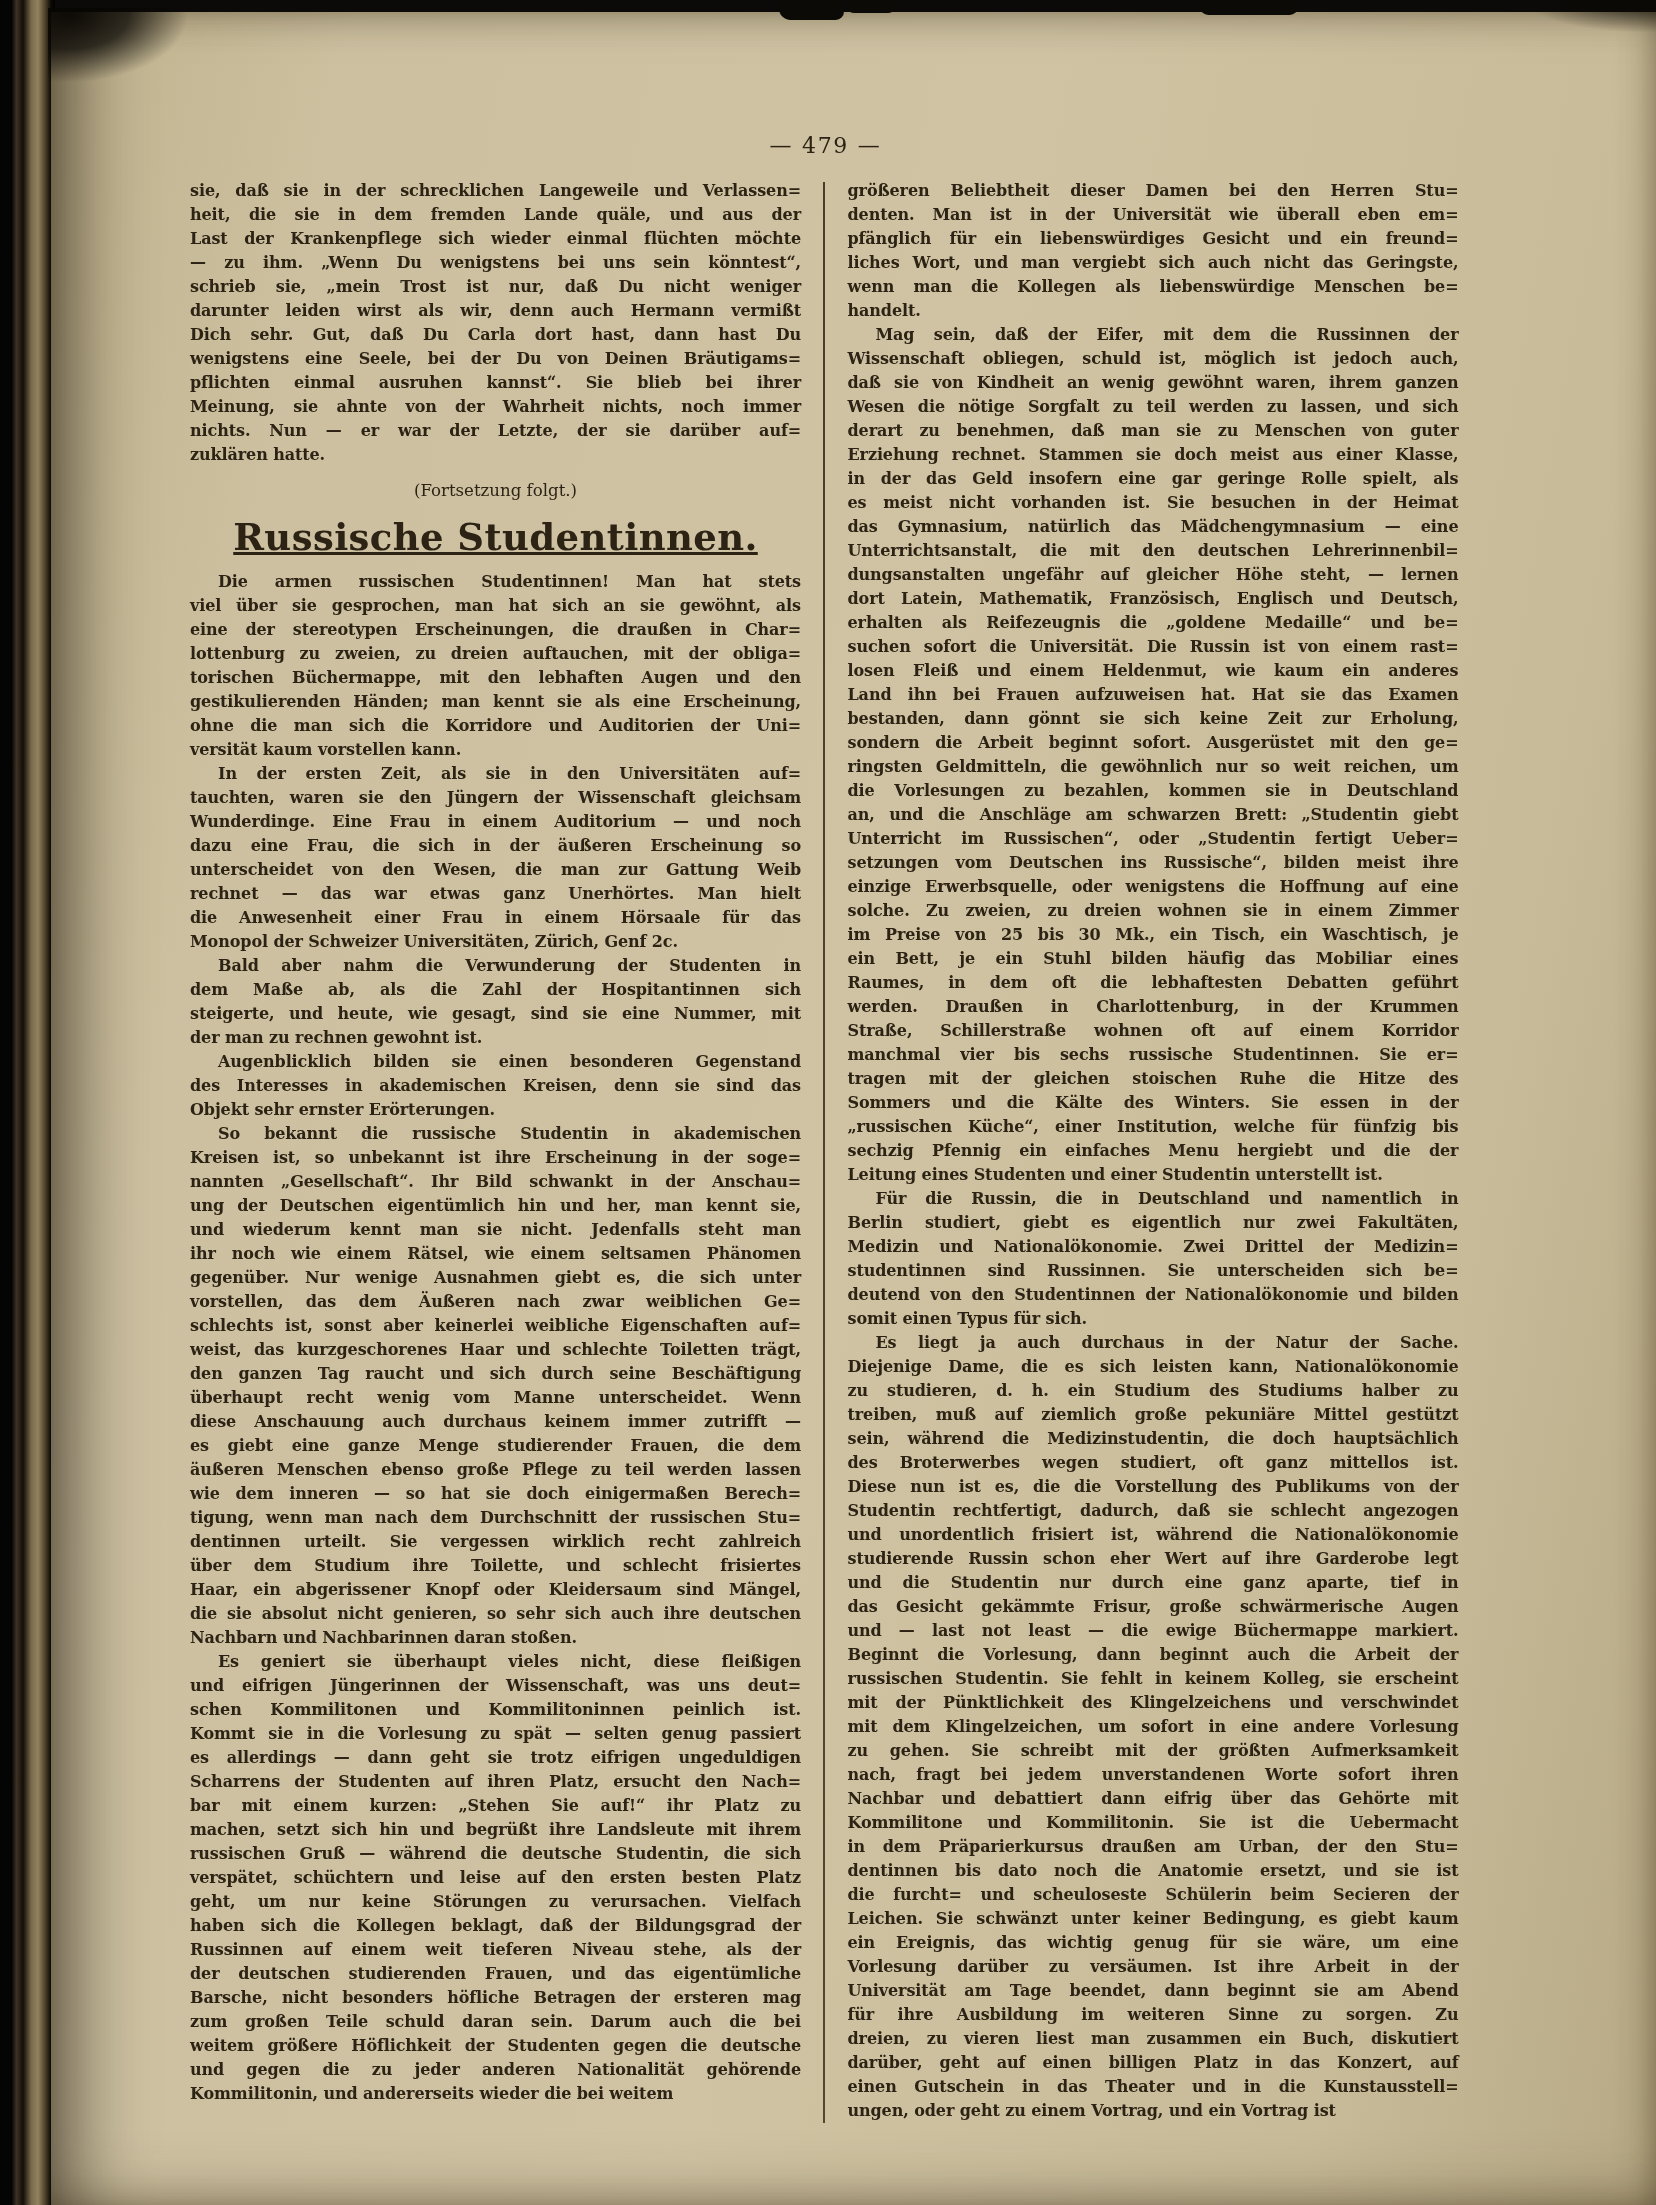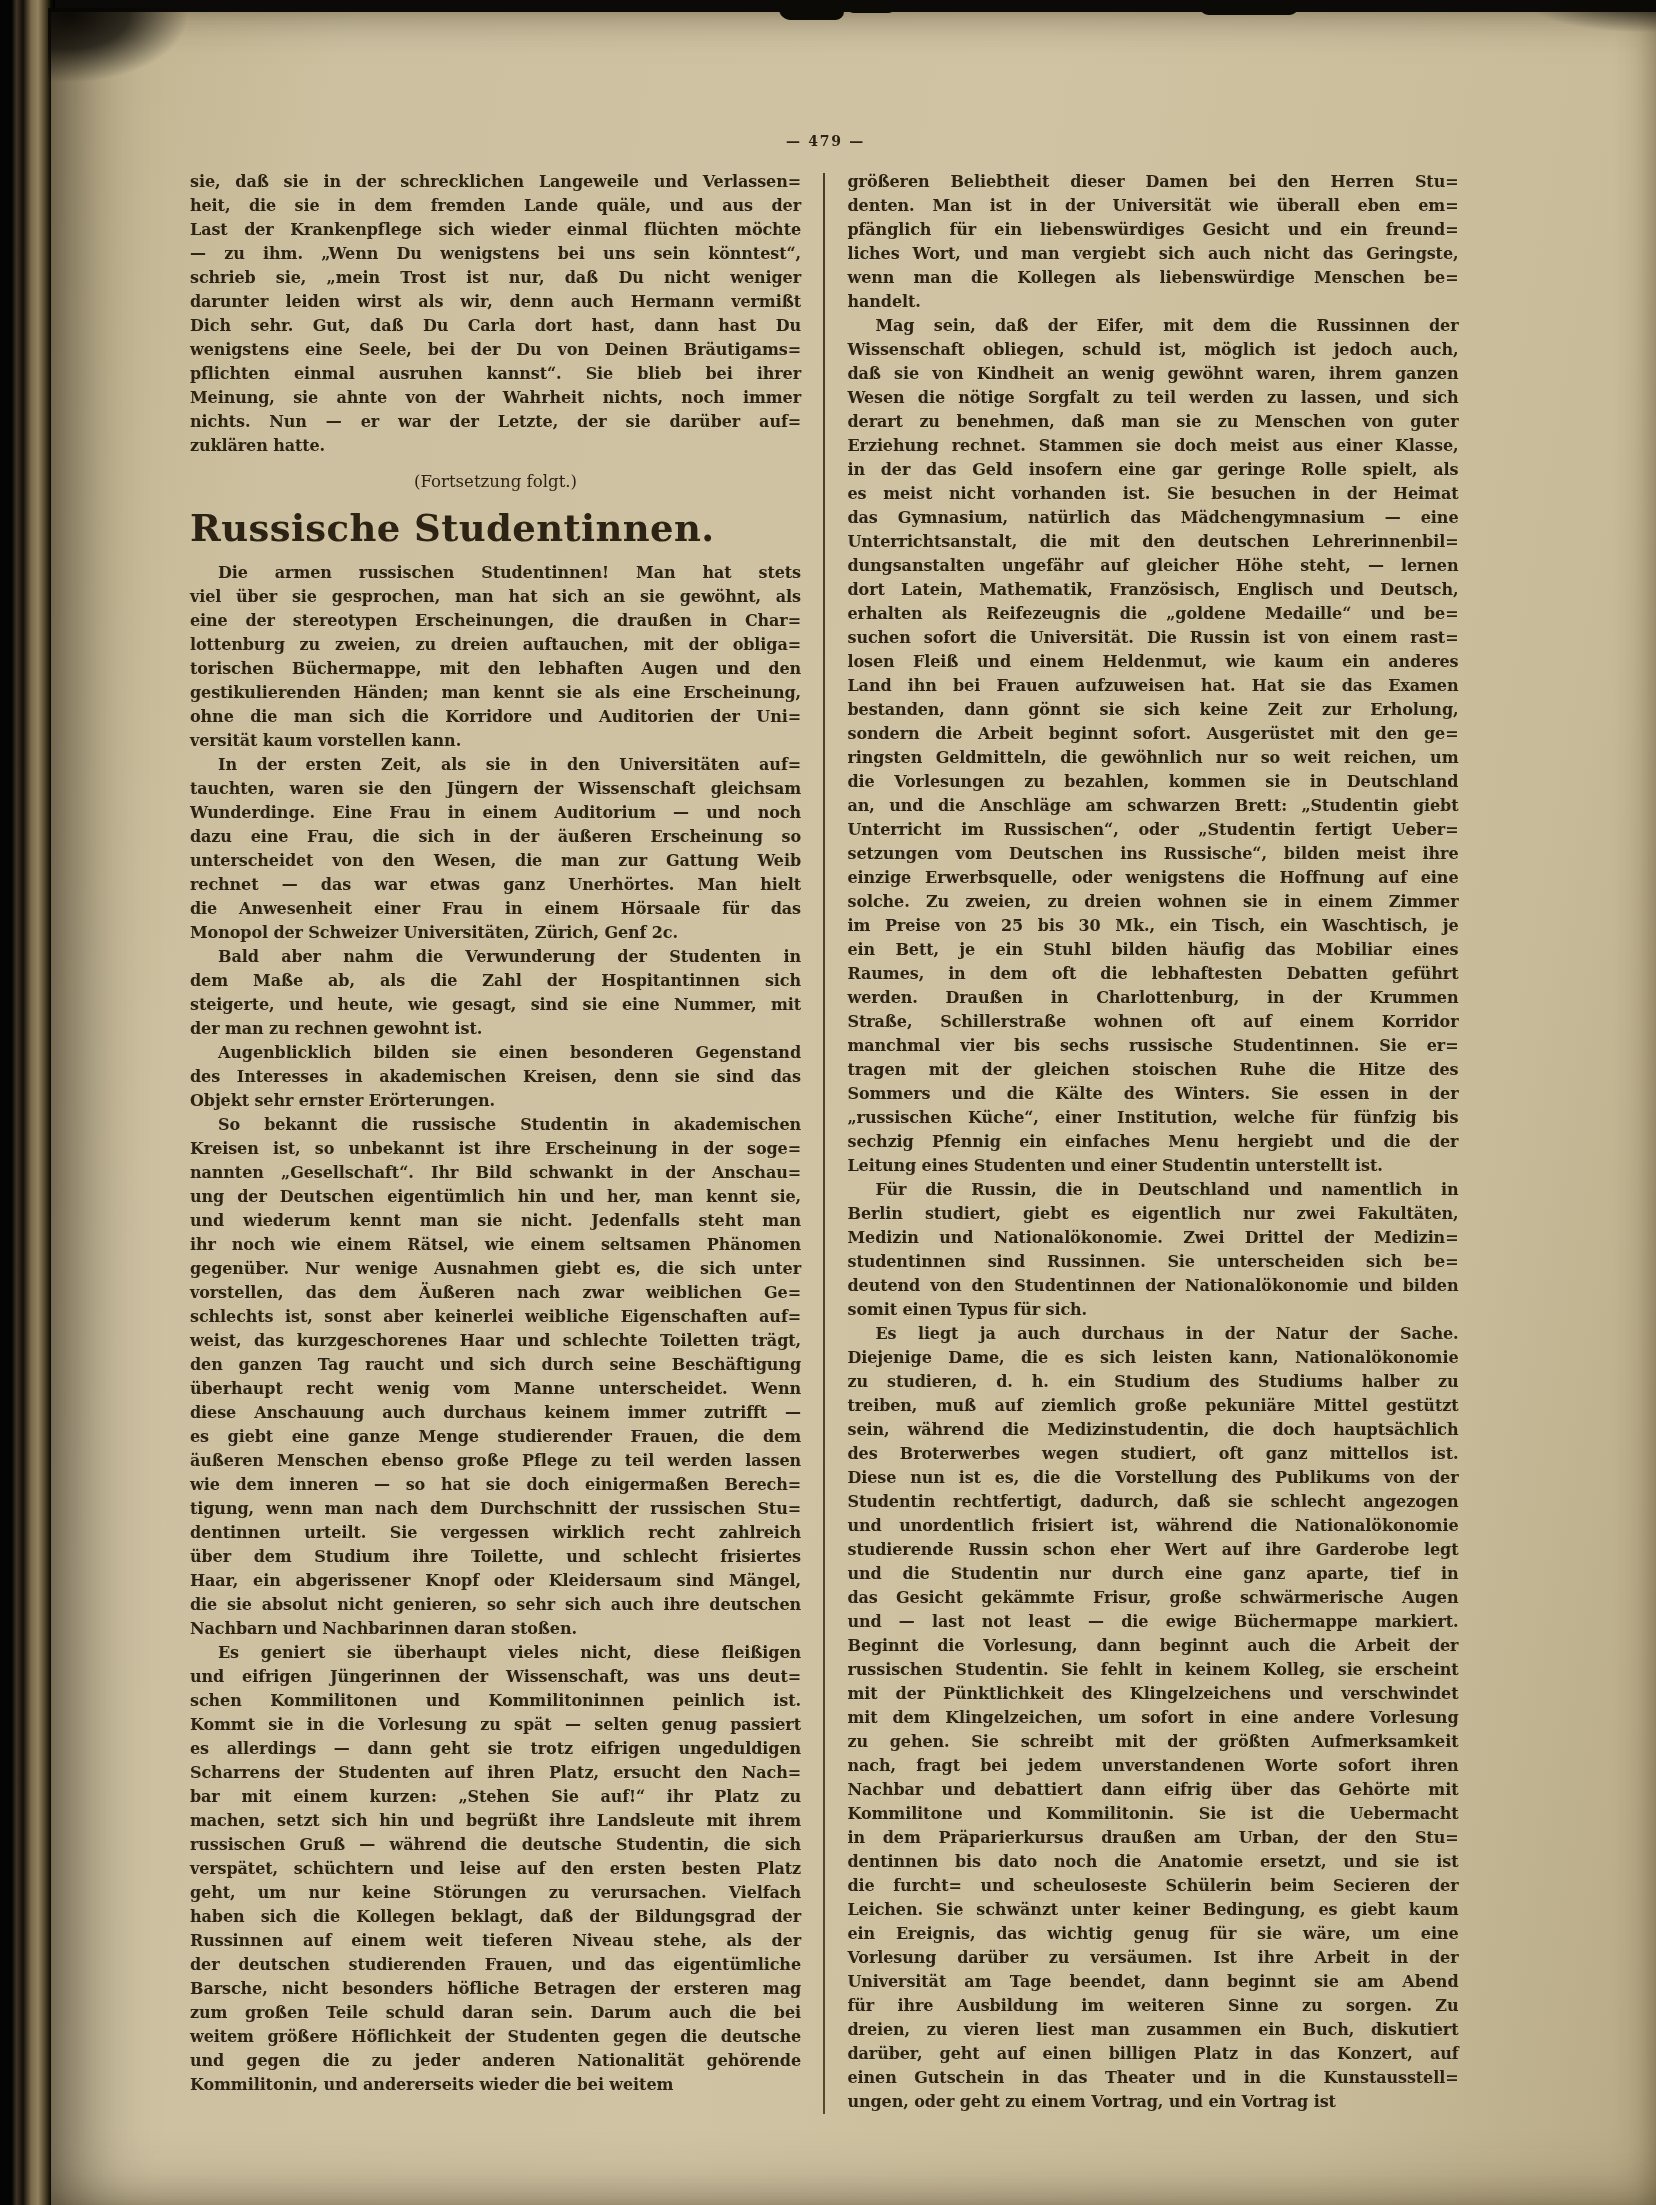--- a/index.html
+++ b/index.html
@@ -22,21 +22,21 @@
       inset 58px 0 75px -37px rgba(25,17,6,.6),
       inset -16.6px 0 37px -16.6px rgba(60,45,20,.5),
       inset 0 -33px 66px -33px rgba(70,52,24,.35),
       inset 0 21px 41px -25px rgba(70,52,24,.3);
   }
   .content {
     position:relative; margin-left:139px; width:1271px; padding-top:121px;
     color:var(--color-ink,#2d2314);
   }
   .page-number {
-    text-align:center; font-size:14px; font-weight:700; letter-spacing:1.7px;
+    text-align:center; font-size:22px; font-weight:400; letter-spacing:1.7px;
     margin-bottom:21.5px;
   }
   .text-area { display:flex; align-items:stretch; }
   .column { width:611px; }
   .column-rule {
     width:1.7px; margin:3.3px 22.4px 0 22.4px;
     background:linear-gradient(var(--color-rule,#4a3d28), #55462e);
   }
   .para { margin:0; }
   .line {
@@ -44,22 +44,22 @@
     letter-spacing:-0.1px;
     text-align:justify; text-align-last:justify;
   }
   .line.last { text-align-last:auto; }
   .line.first { text-indent:28px; }
   .centered-note {
     text-align:center; font-weight:400; font-size:16.6px; line-height:24px;
     margin:11.6px 0 8.3px;
   }
   .headline {
-    font-weight:700; font-size:37px; line-height:46px;
-    margin:11.6px 0 10px; letter-spacing:0.4px;
+    text-align:center; font-weight:700; font-size:37px; line-height:46px;
+    margin:11.6px 0 10px; letter-spacing:0.4px;text-decoration:underline;
   }
   .stain-tl {
     position:absolute; left:48px; top:8.3px; width:141px; height:75px;
     background:radial-gradient(ellipse at 15% 10%,
       rgba(8,6,3,.95) 0%, rgba(8,6,3,.75) 35%, rgba(8,6,3,0) 70%);
   }
   .edge-mark { position:absolute; top:0; background:#0c0a06; }
   .edge-mark.m1 { left:779px;  width:65px;  height:20px; border-radius:0 0 8.3px 11.6px; }
   .edge-mark.m2 { left:847px; width:48px;  height:13.3px; border-radius:0 0 6.6px 6.6px; }
   .edge-mark.m3 { left:1200px; width:98px; height:15px; border-radius:0 0 8.3px 8.3px; }

